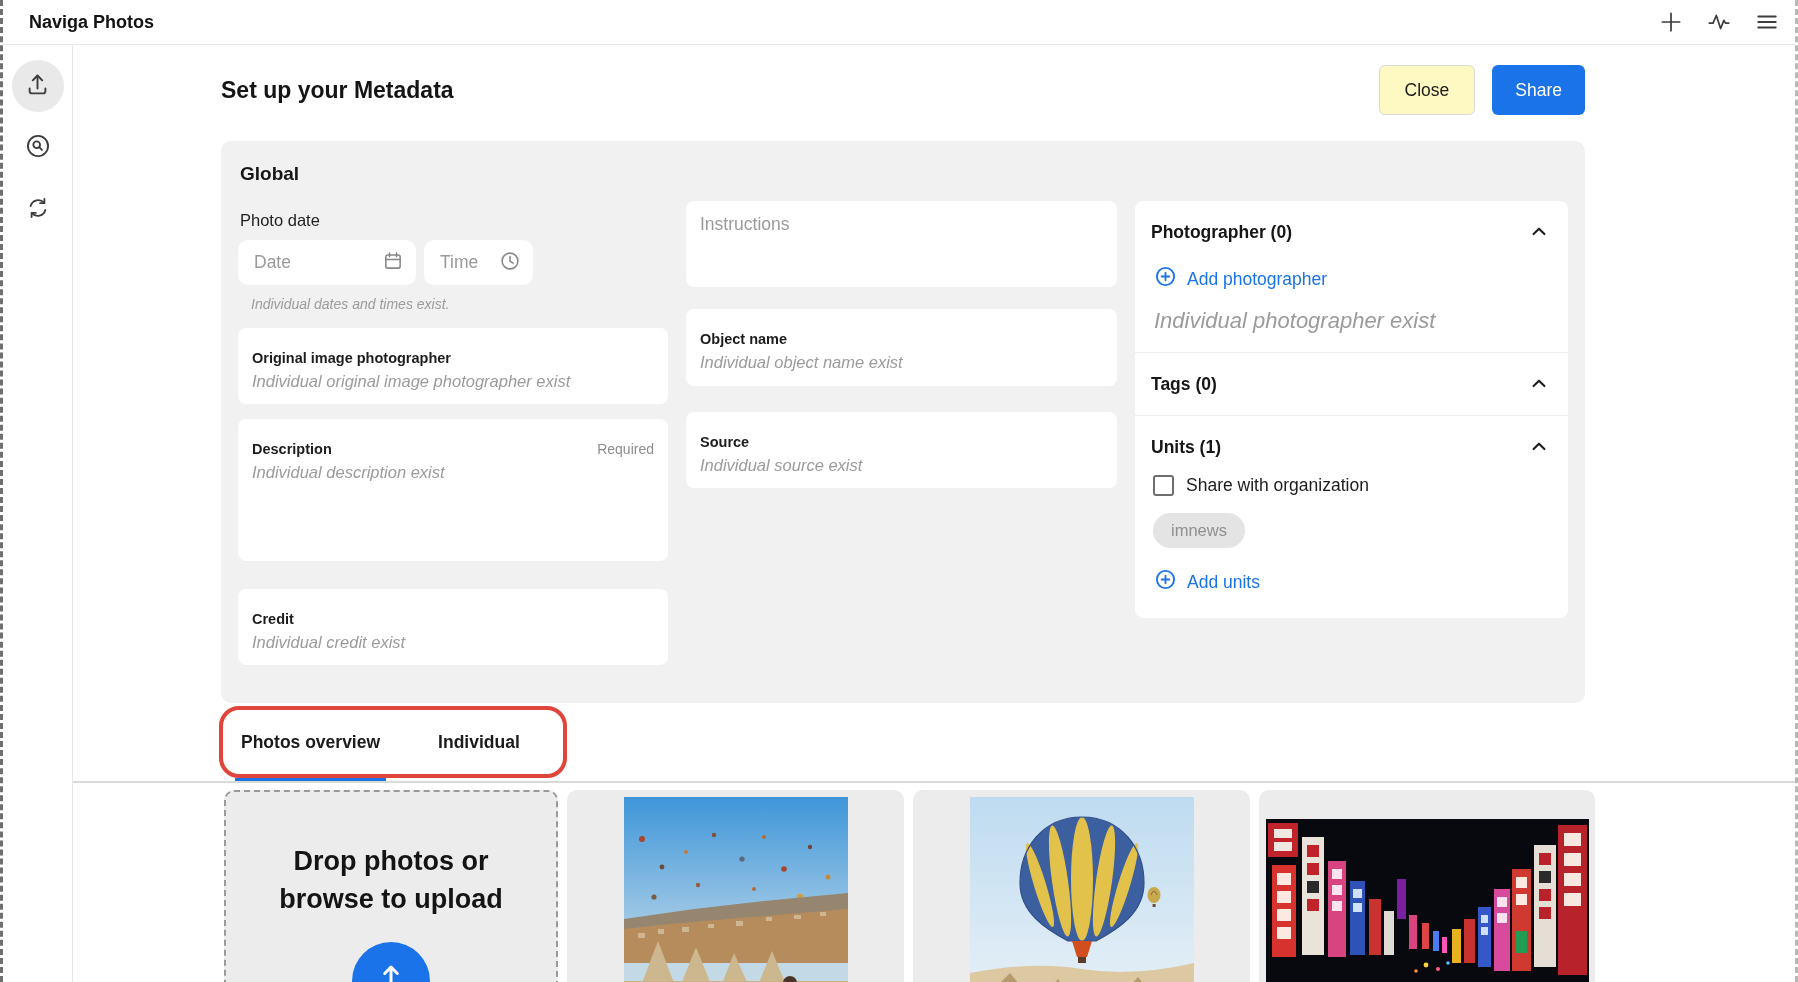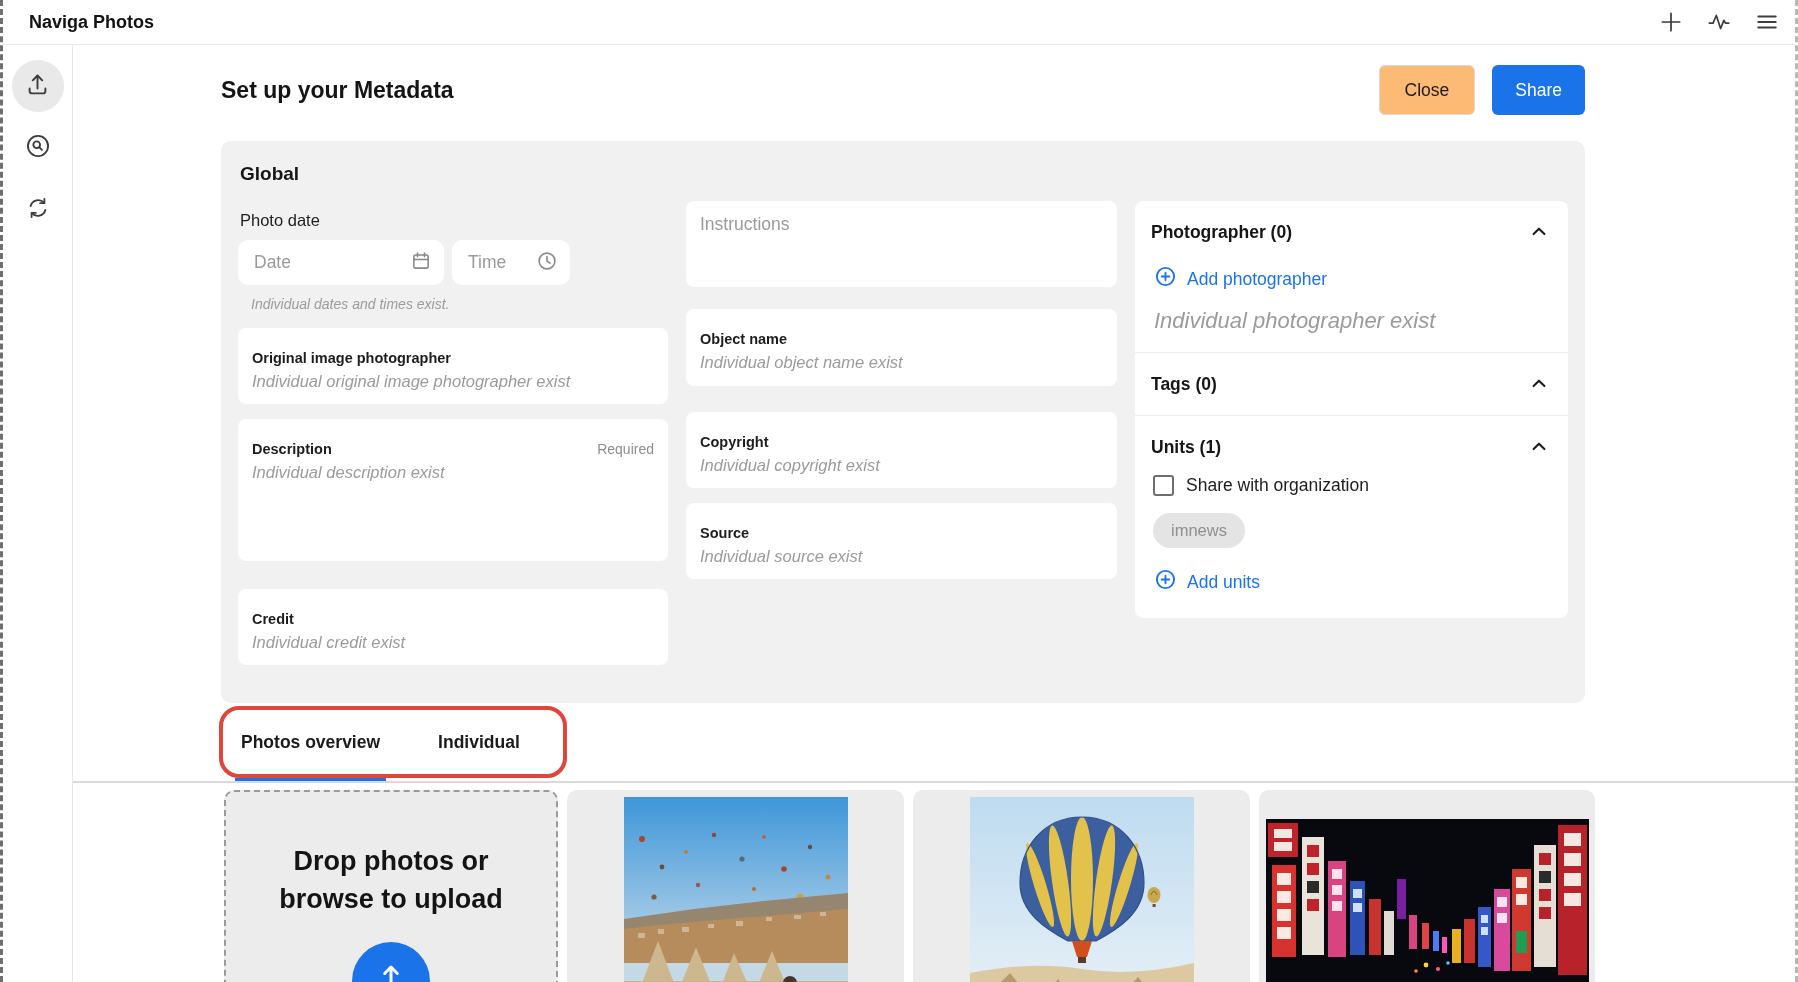--- a/index.html
+++ b/index.html
@@ -19,36 +19,36 @@
   .side-btn{width:52px;height:52px;border-radius:50%;margin:0 auto 10px;display:flex;
     align-items:center;justify-content:center;cursor:pointer;}
   .side-btn.active{background:#e9e9e9;}
   .side-btn svg{stroke:#3c3c3c;fill:none;stroke-width:1.7;stroke-linecap:round;stroke-linejoin:round;}
   .main{flex:1;min-width:0;}
   
   .page-head{display:flex;align-items:center;justify-content:space-between;padding:20px 210px 0 148px;}
   .page-title{font-size:23px;font-weight:bold;color:#141414;margin:0;}
   .head-actions{display:flex;gap:17px;}
   .btn{height:50px;border-radius:6px;font-size:17.5px;font-family:inherit;cursor:pointer;}
-  .btn-close{background:#fdba74;border:1px solid #d8d8d8;color:#1c1c1c;padding:0 25px;}
+  .btn-close{background:#fef9c3;border:1px solid #d8d8d8;color:#1c1c1c;padding:0 25px;}
   .btn-save{background:#1a73e8;border:none;color:#fff;padding:0 23px;}
   
   .global-panel{margin:26px 210px 0 148px;background:#f1f1f2;border-radius:10px;
     padding:20px 17px 38px;display:grid;grid-template-columns:430px 431px 1fr;gap:18px;box-sizing:border-box;}
   .panel-title{font-size:19px;font-weight:bold;color:#161616;margin:2px 0 26px 2px;}
   .field-label{font-size:16.5px;color:#222;margin:0 0 10px 2px;}
   .date-row{display:flex;gap:8px;}
   .pill-input{background:#fff;border-radius:10px;height:45px;display:flex;align-items:center;
     padding:0 12px 0 14px;box-sizing:border-box;}
   .pill-input input{border:none;outline:none;background:transparent;font-size:17.5px;color:#333;
     width:100%;font-family:inherit;min-width:0;}
   .pill-input input::placeholder{color:#9a9a9a;}
   .pill-input svg{flex:none;stroke:#878787;fill:none;stroke-width:1.7;stroke-linecap:round;stroke-linejoin:round;}
-  .w-date{width:206px;}
-  .w-time{width:118px;}
+  .w-date{width:178px;}
+  .w-time{width:109px;}
   .helper{font-style:italic;font-size:14px;color:#9b9b9b;margin:11px 0 16px 13px;}
   .field-card{background:#fff;border-radius:8px;padding:22px 14px 13px;margin-bottom:15px;}
   .card-label{font-size:14.5px;font-weight:bold;color:#1d1d1d;margin-bottom:6px;}
   .card-ph{font-style:italic;font-size:16.5px;color:#9b9b9b;}
   .card-top{display:flex;align-items:flex-start;justify-content:space-between;}
   .required{font-size:14px;color:#8d8d8d;font-weight:normal;}
   .desc-card{min-height:142px;box-sizing:border-box;}
   .credit-card{margin-top:28px;margin-bottom:0;}
   .col2{margin-top:40px;}
   .instructions{width:100%;height:86px;border:none;border-radius:8px;background:#fff;resize:none;
@@ -213,24 +213,20 @@
         </div>
 
         <div class="col col2">
           <textarea class="instructions" placeholder="Instructions" style=""></textarea>
 
           <div class="field-card obj-card">
             <div class="card-label">Object name</div>
             <div class="card-ph">Individual object name exist</div>
           </div>
 
-          <div class="field-card cpy-card">
-            <div class="card-label">Copyright</div>
-            <div class="card-ph">Individual copyright exist</div>
-          </div>
 
           <div class="field-card src-card">
             <div class="card-label">Source</div>
             <div class="card-ph">Individual source exist</div>
           </div>
         </div>
 
         <div class="col col3">
           <div class="side-card">
 

